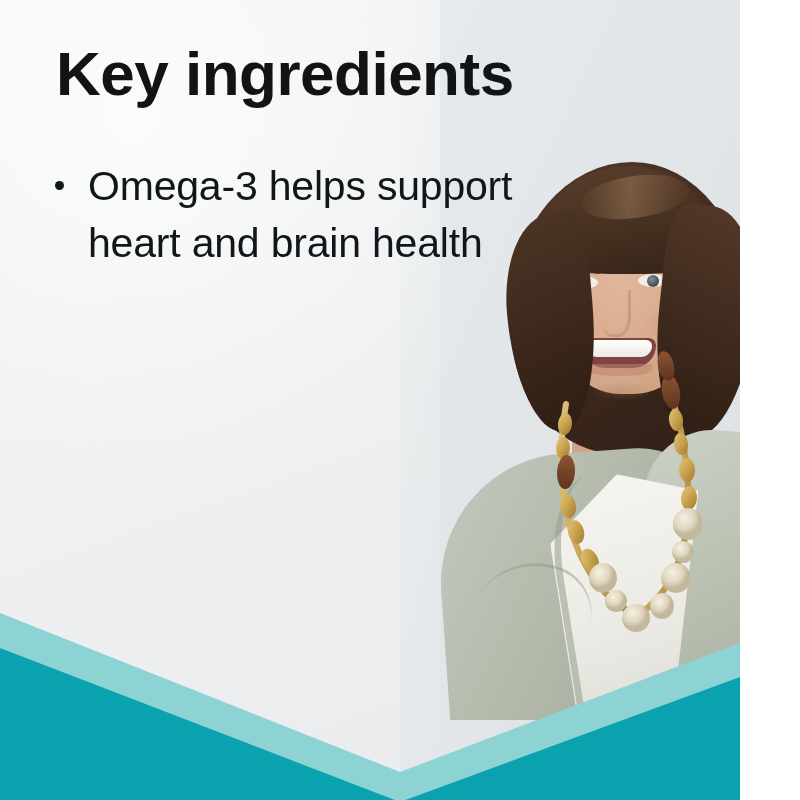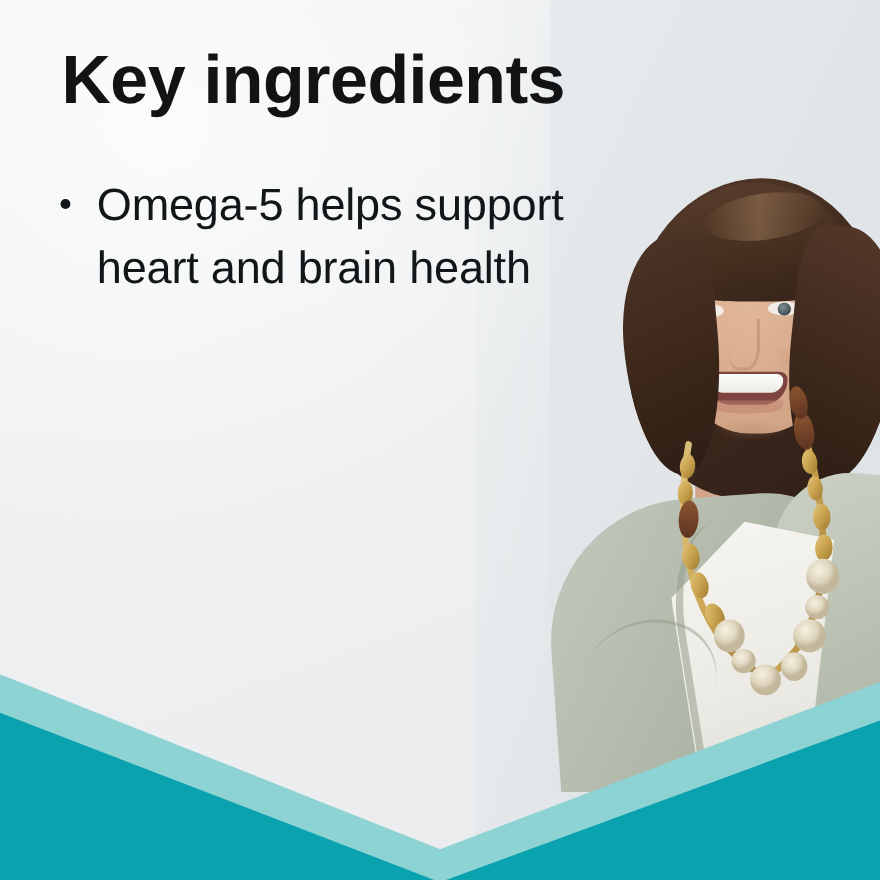--- a/index.html
+++ b/index.html
@@ -7,21 +7,21 @@
     margin: 0;
     padding: 0;
     background: #ffffff;
   }
   body {
     font-family: "Liberation Sans", sans-serif;
   }
 
   .canvas {
     position: relative;
-    width: 800px;
+    width: 740px;
     height: 800px;
     overflow: hidden;
     background: linear-gradient(160deg, #f4f5f6 0%, #eef0f1 45%, #e9ebec 100%);
   }
 
   
   .backdrop-glow {
     position: absolute;
     left: -10%;
     top: -12%;
@@ -470,21 +470,21 @@
       <ellipse cx="196" cy="618" rx="14" ry="14" fill="url(#creamGrad)"></ellipse>
       <ellipse cx="222" cy="606" rx="12" ry="13" fill="url(#creamGrad)"></ellipse>
     </svg>
   </div>
 
   <h1 class="headline">Key ingredients</h1>
 
   <ul class="bullets">
     <li class="bullet">
       <span class="dot"></span>
-      <span>Omega-5 helps support heart and brain health</span>
+      <span>Omega-3 helps support heart and brain health</span>
     </li>
   </ul>
 
   <svg class="chevron" width="800" height="220" viewBox="0 0 800 220">
     <polygon points="0,33 400,192 800,40 800,220 0,220" fill="#8ed3d3"></polygon>
     <polygon points="0,68 400,222 800,75 800,220 0,220" fill="#0ba2af"></polygon>
   </svg>
 
 </div>
 

